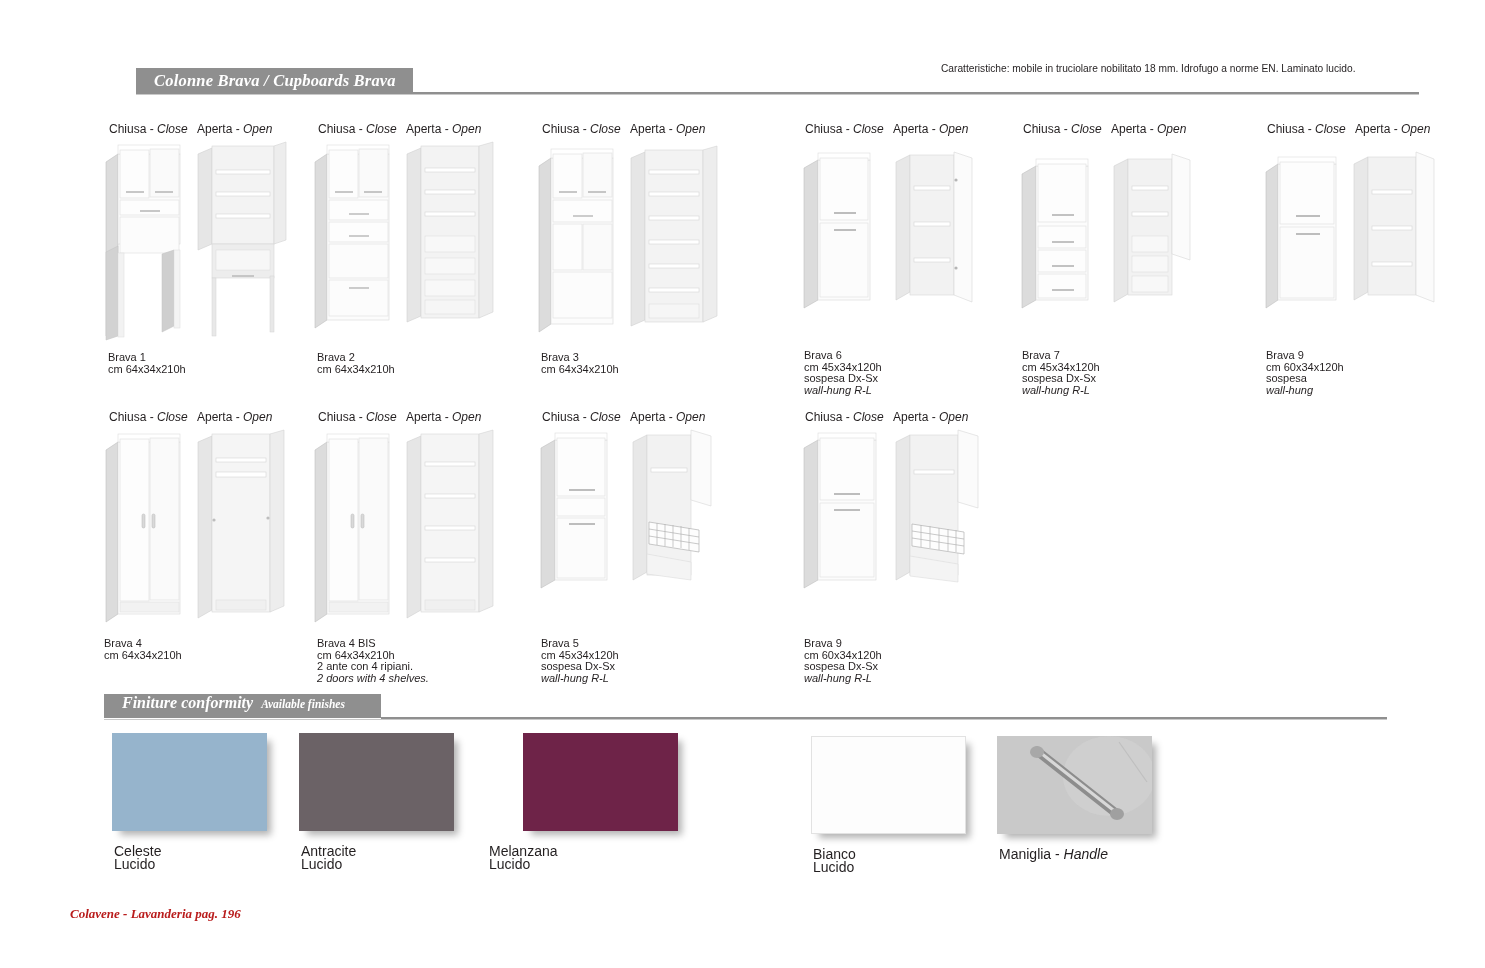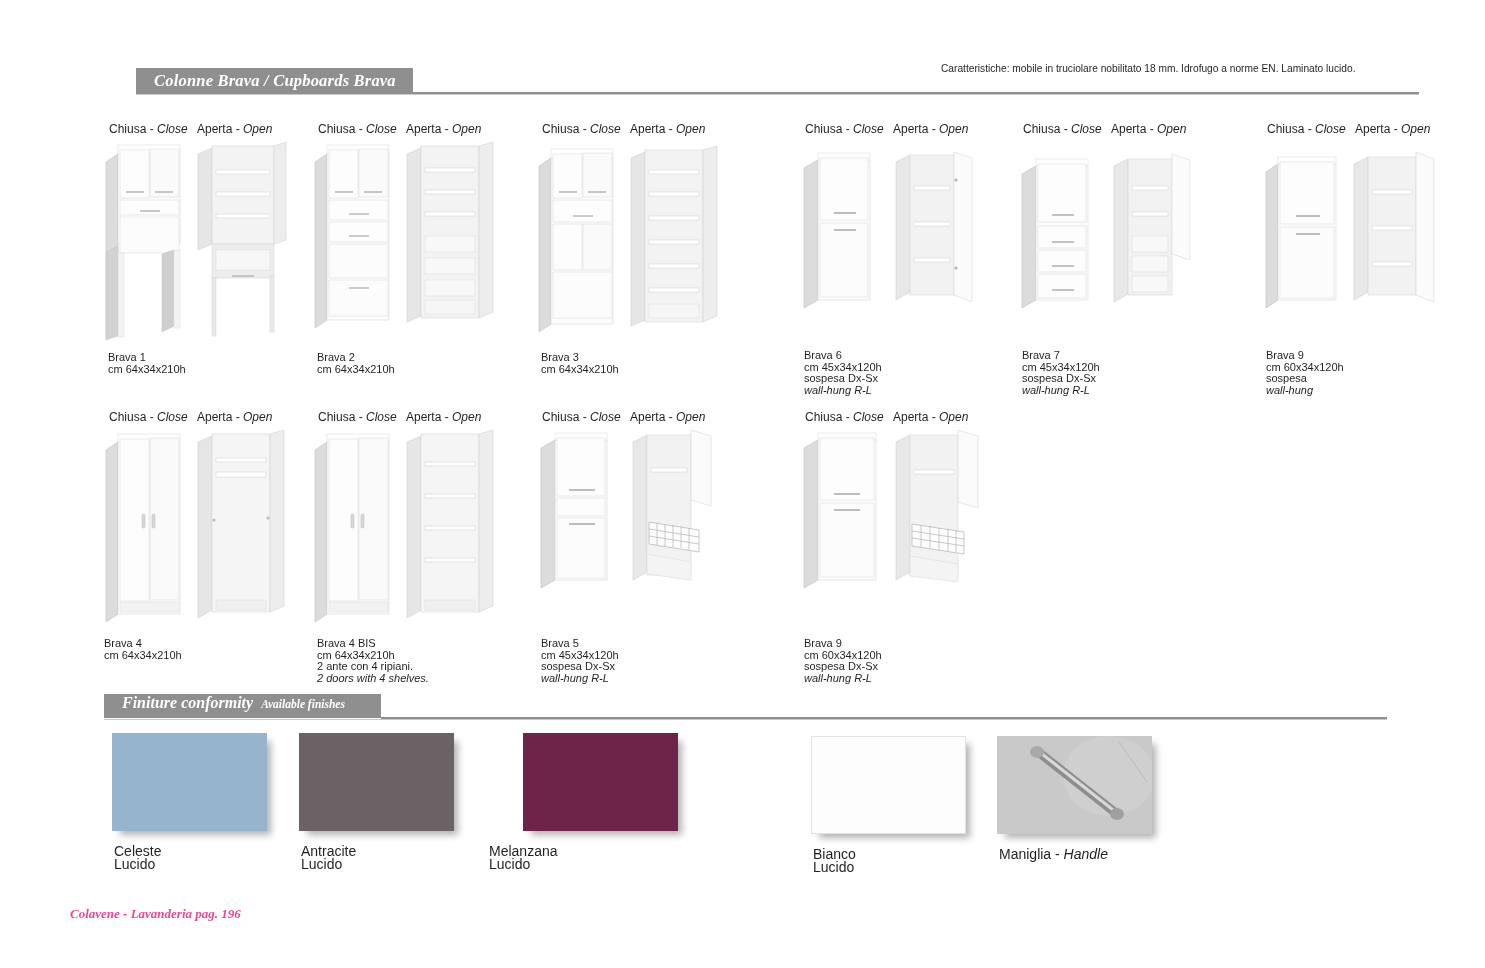--- a/index.html
+++ b/index.html
@@ -80,21 +80,21 @@
   .swatch.bianco{background:#fdfdfd;border:1px solid #e2e2e2;box-sizing:border-box;}
   .swatch-label{
     position:absolute;top:112px;left:2px;font-size:14px;line-height:13px;
     color:#231f20;white-space:nowrap;
   }
   .swatch-label .en{font-style:italic;}
 
   .footer{
     position:absolute;left:70px;top:906px;
     font-family:"Liberation Serif", serif;font-style:italic;font-weight:700;
-    font-size:13px;color:#ec4899;white-space:nowrap;
+    font-size:13px;color:#b91c1c;white-space:nowrap;
   }
 </style>
 </head>
 <body>
 
 <div class="page">
 
   <div class="header">
     <div class="hdr-rule2"></div>
     <div class="hdr-rule"></div>

